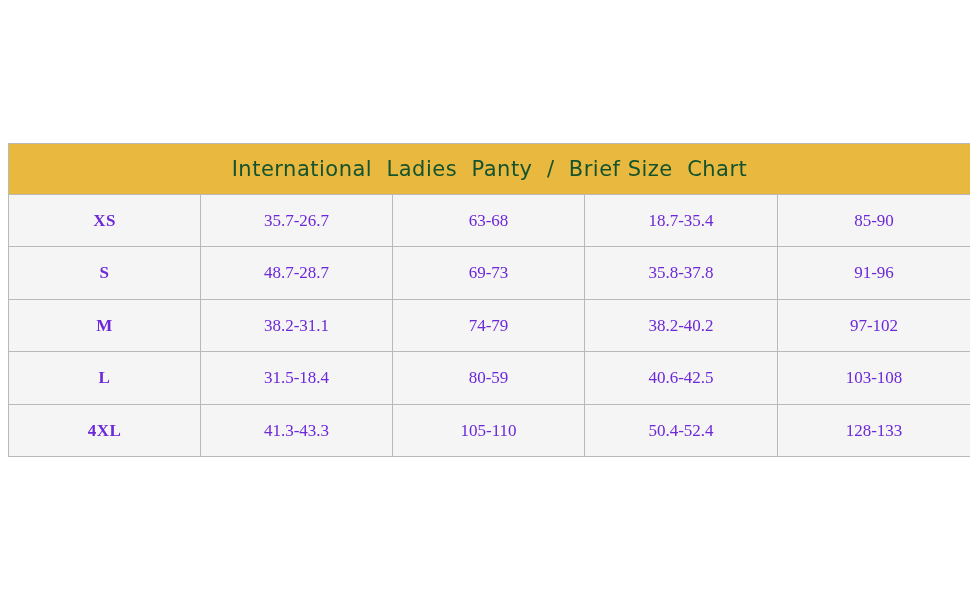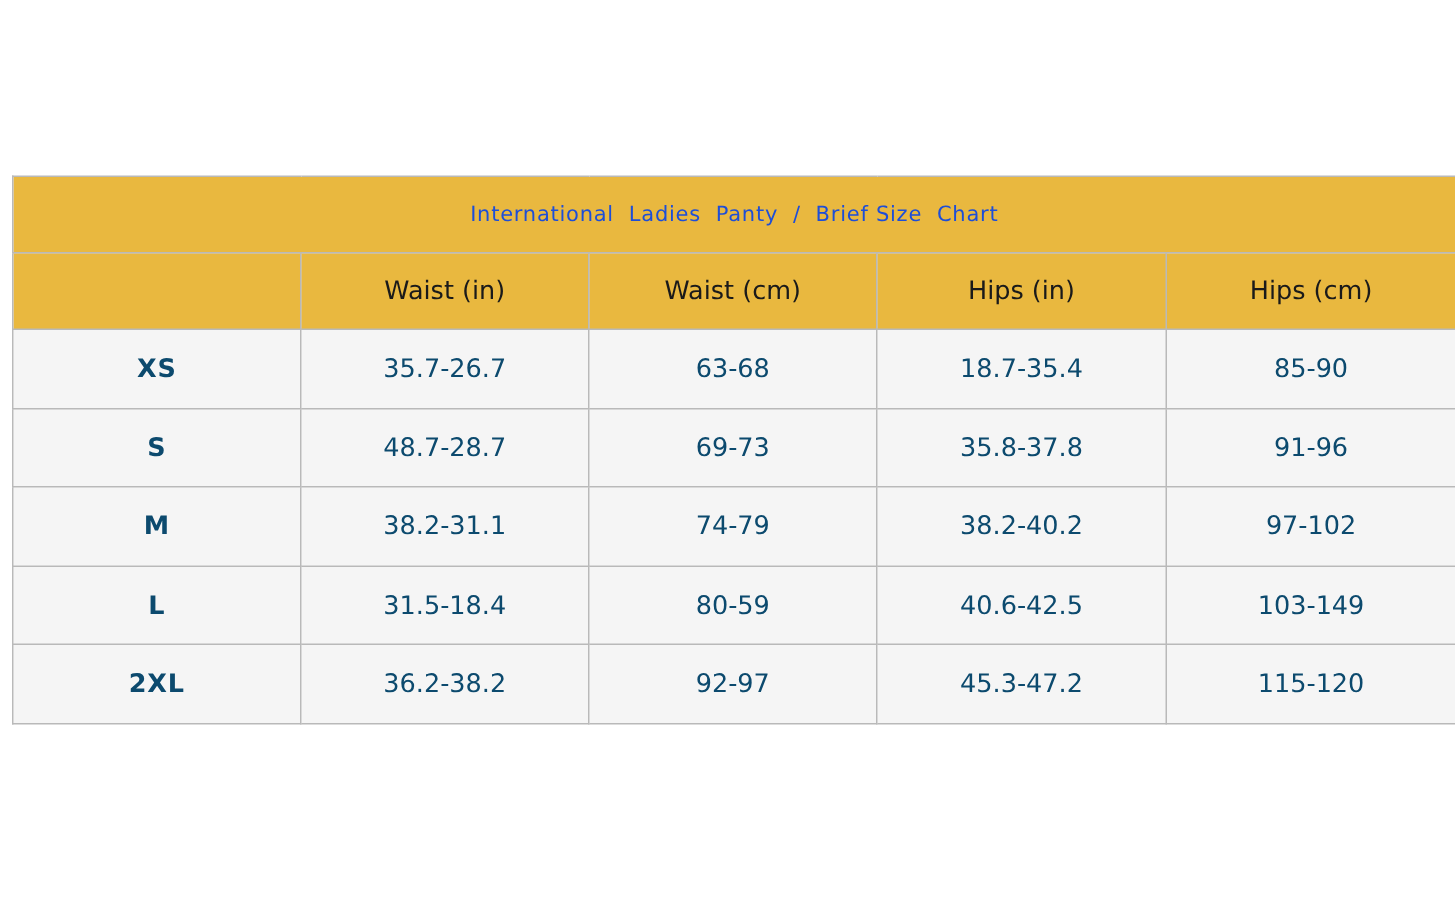--- a/index.html
+++ b/index.html
@@ -37,45 +37,46 @@
   }
   table.size-chart td, table.size-chart th {
     border: 1px solid #b9b9b9;
     text-align: center;
     vertical-align: middle;
     font-weight: normal;
   }
   .title-cell {
     background: #e9b83f;
     height: 48px;
-    font-size: 14px;
+    font-size: 21px;
     font-weight: bold;
     letter-spacing: 0.5px;
-    color: #1d4ed8;
+    color: #14532d;
     border: 1px solid #c9a23a;
   }
   .title-text {
     display: inline-block;
     white-space: pre;
   }
   .head-row td {
     background: #e9b83f;
     height: 48px;
     font-size: 17px;
     color: #1a1a1a;
     border: 1px solid #c9a23a;
   }
   .head-row td.corner {
     background: #e9b83f;
   }
   tbody tr td {
     height: 49.5px;
     font-size: 17px;
     background: #f5f5f5;
-    color: #0c4a6e;
+    color: #6d28d9;
+    font-family: Liberation Serif, serif;
   }
   tbody tr td.size-label {
     font-weight: bold;
     font-size: 17px;
     letter-spacing: 0.5px;
   }
   col.c0 { width: 192px; }
   col.c1 { width: 192px; }
   col.c2 { width: 192px; }
   col.c3 { width: 193px; }
@@ -93,27 +94,20 @@
           <col class="c2">
           <col class="c3">
           <col class="c4">
       </colgroup>
       <thead>
         <tr>
           <td class="title-cell" colspan="5">
             <span class="title-text">International  Ladies  Panty  /  Brief Size  Chart</span>
           </td>
         </tr>
-        <tr class="head-row">
-          <td class="corner"></td>
-          <td>Waist (in)</td>
-          <td>Waist (cm)</td>
-          <td>Hips (in)</td>
-          <td>Hips (cm)</td>
-        </tr>
       </thead>
       <tbody>
         <tr>
           <td class="size-label">XS</td>
           <td>35.7-26.7</td>
           <td>63-68</td>
           <td>18.7-35.4</td>
           <td>85-90</td>
         </tr>
         <tr>
@@ -128,25 +122,25 @@
           <td>38.2-31.1</td>
           <td>74-79</td>
           <td>38.2-40.2</td>
           <td>97-102</td>
         </tr>
         <tr>
           <td class="size-label">L</td>
           <td>31.5-18.4</td>
           <td>80-59</td>
           <td>40.6-42.5</td>
-          <td>103-149</td>
+          <td>103-108</td>
         </tr>
         <tr>
-          <td class="size-label">2XL</td>
-          <td>36.2-38.2</td>
-          <td>92-97</td>
-          <td>45.3-47.2</td>
-          <td>115-120</td>
+          <td class="size-label">4XL</td>
+          <td>41.3-43.3</td>
+          <td>105-110</td>
+          <td>50.4-52.4</td>
+          <td>128-133</td>
         </tr>
       </tbody>
     </table>
   </div>
 </div>
 
 </body></html>

